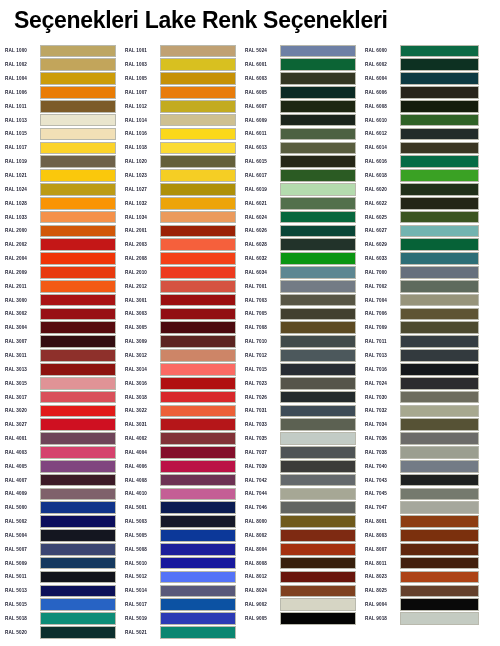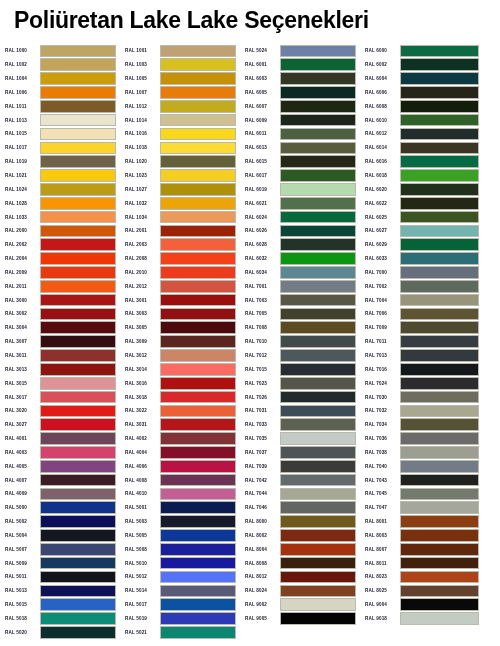--- a/index.html
+++ b/index.html
@@ -61,21 +61,21 @@
     flex: 1 1 auto;
     margin: 0.6px 4px 0.6px 0;
     border: 0.4px solid #b9b9ad;
     box-sizing: border-box;
   }
   .col-last .ral-swatch { margin-right: 6px; }
 </style>
 </head>
 <body>
 
-<div id="page-title">Poliüretan Lake Lake Seçenekleri</div>
+<div id="page-title">Seçenekleri Lake Renk Seçenekleri</div>
 
 <div id="chart-grid">
     <div class="ral-column">
       <div class="ral-row">
         <div class="ral-label">RAL 1000</div>
         <div class="ral-swatch" style="background-color: rgb(189, 166, 99);"></div>
       </div>
       <div class="ral-row">
         <div class="ral-label">RAL 1002</div>
         <div class="ral-swatch" style="background-color: rgb(194, 165, 91);"></div>

